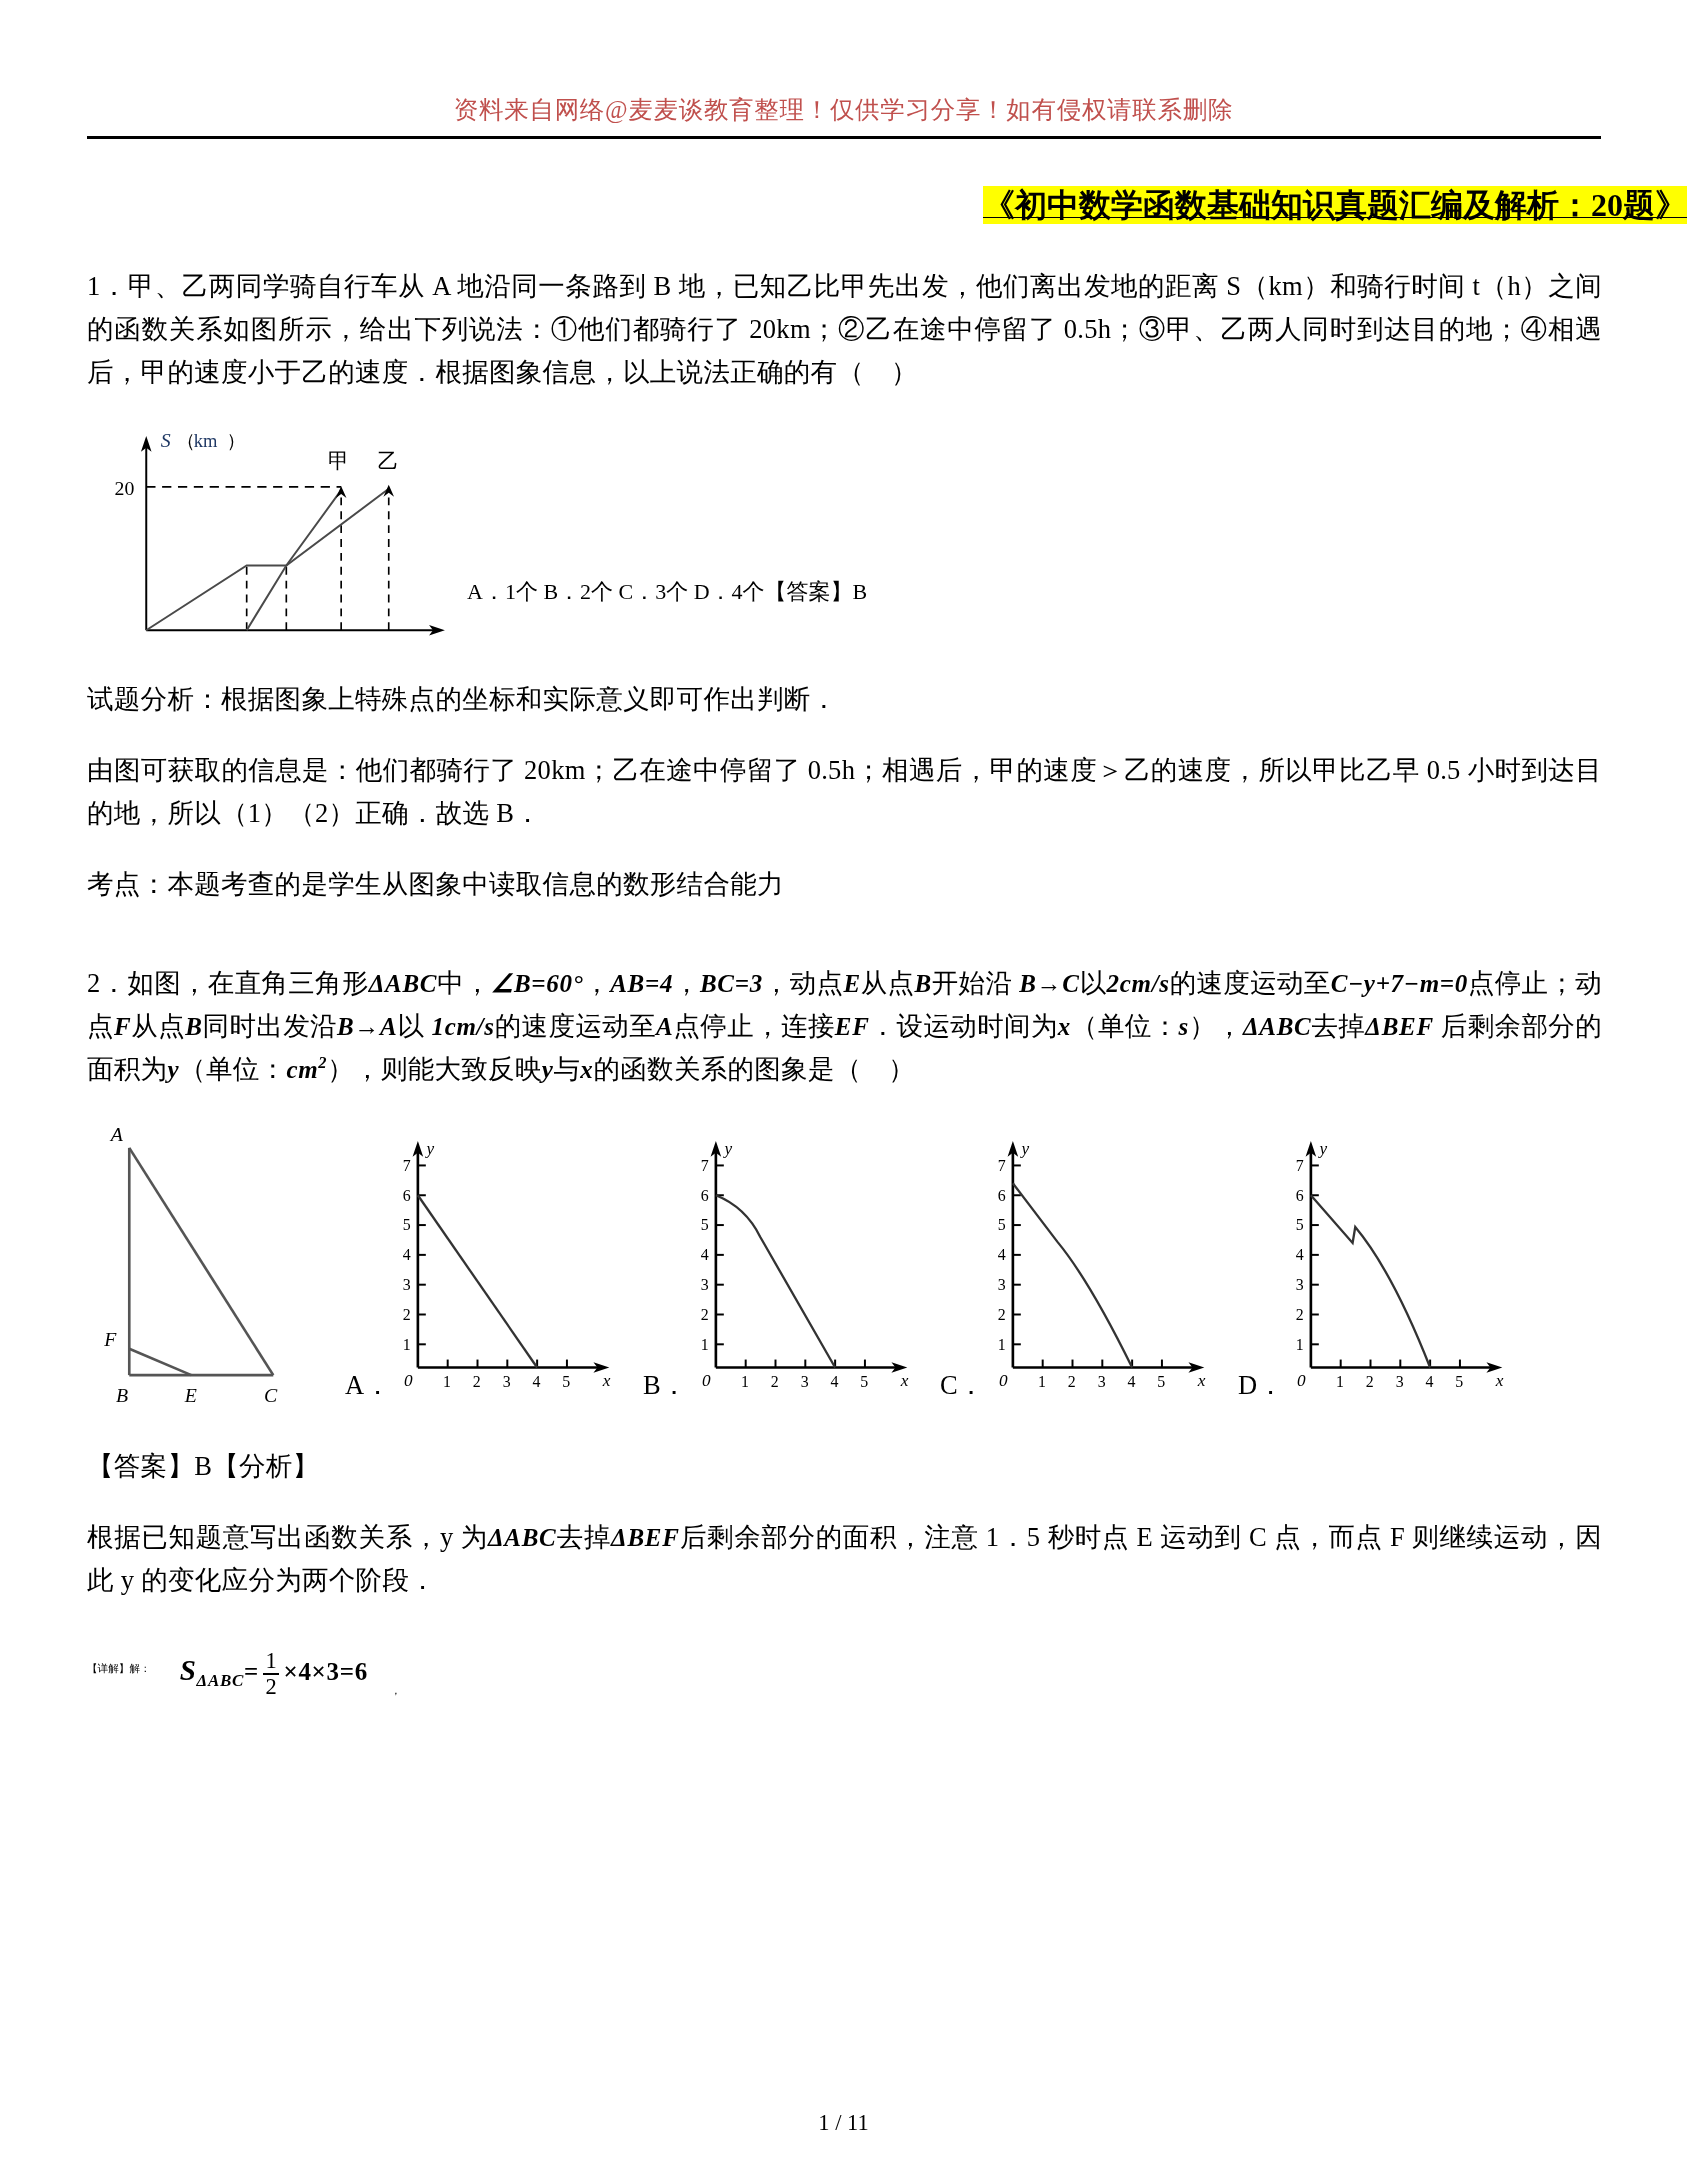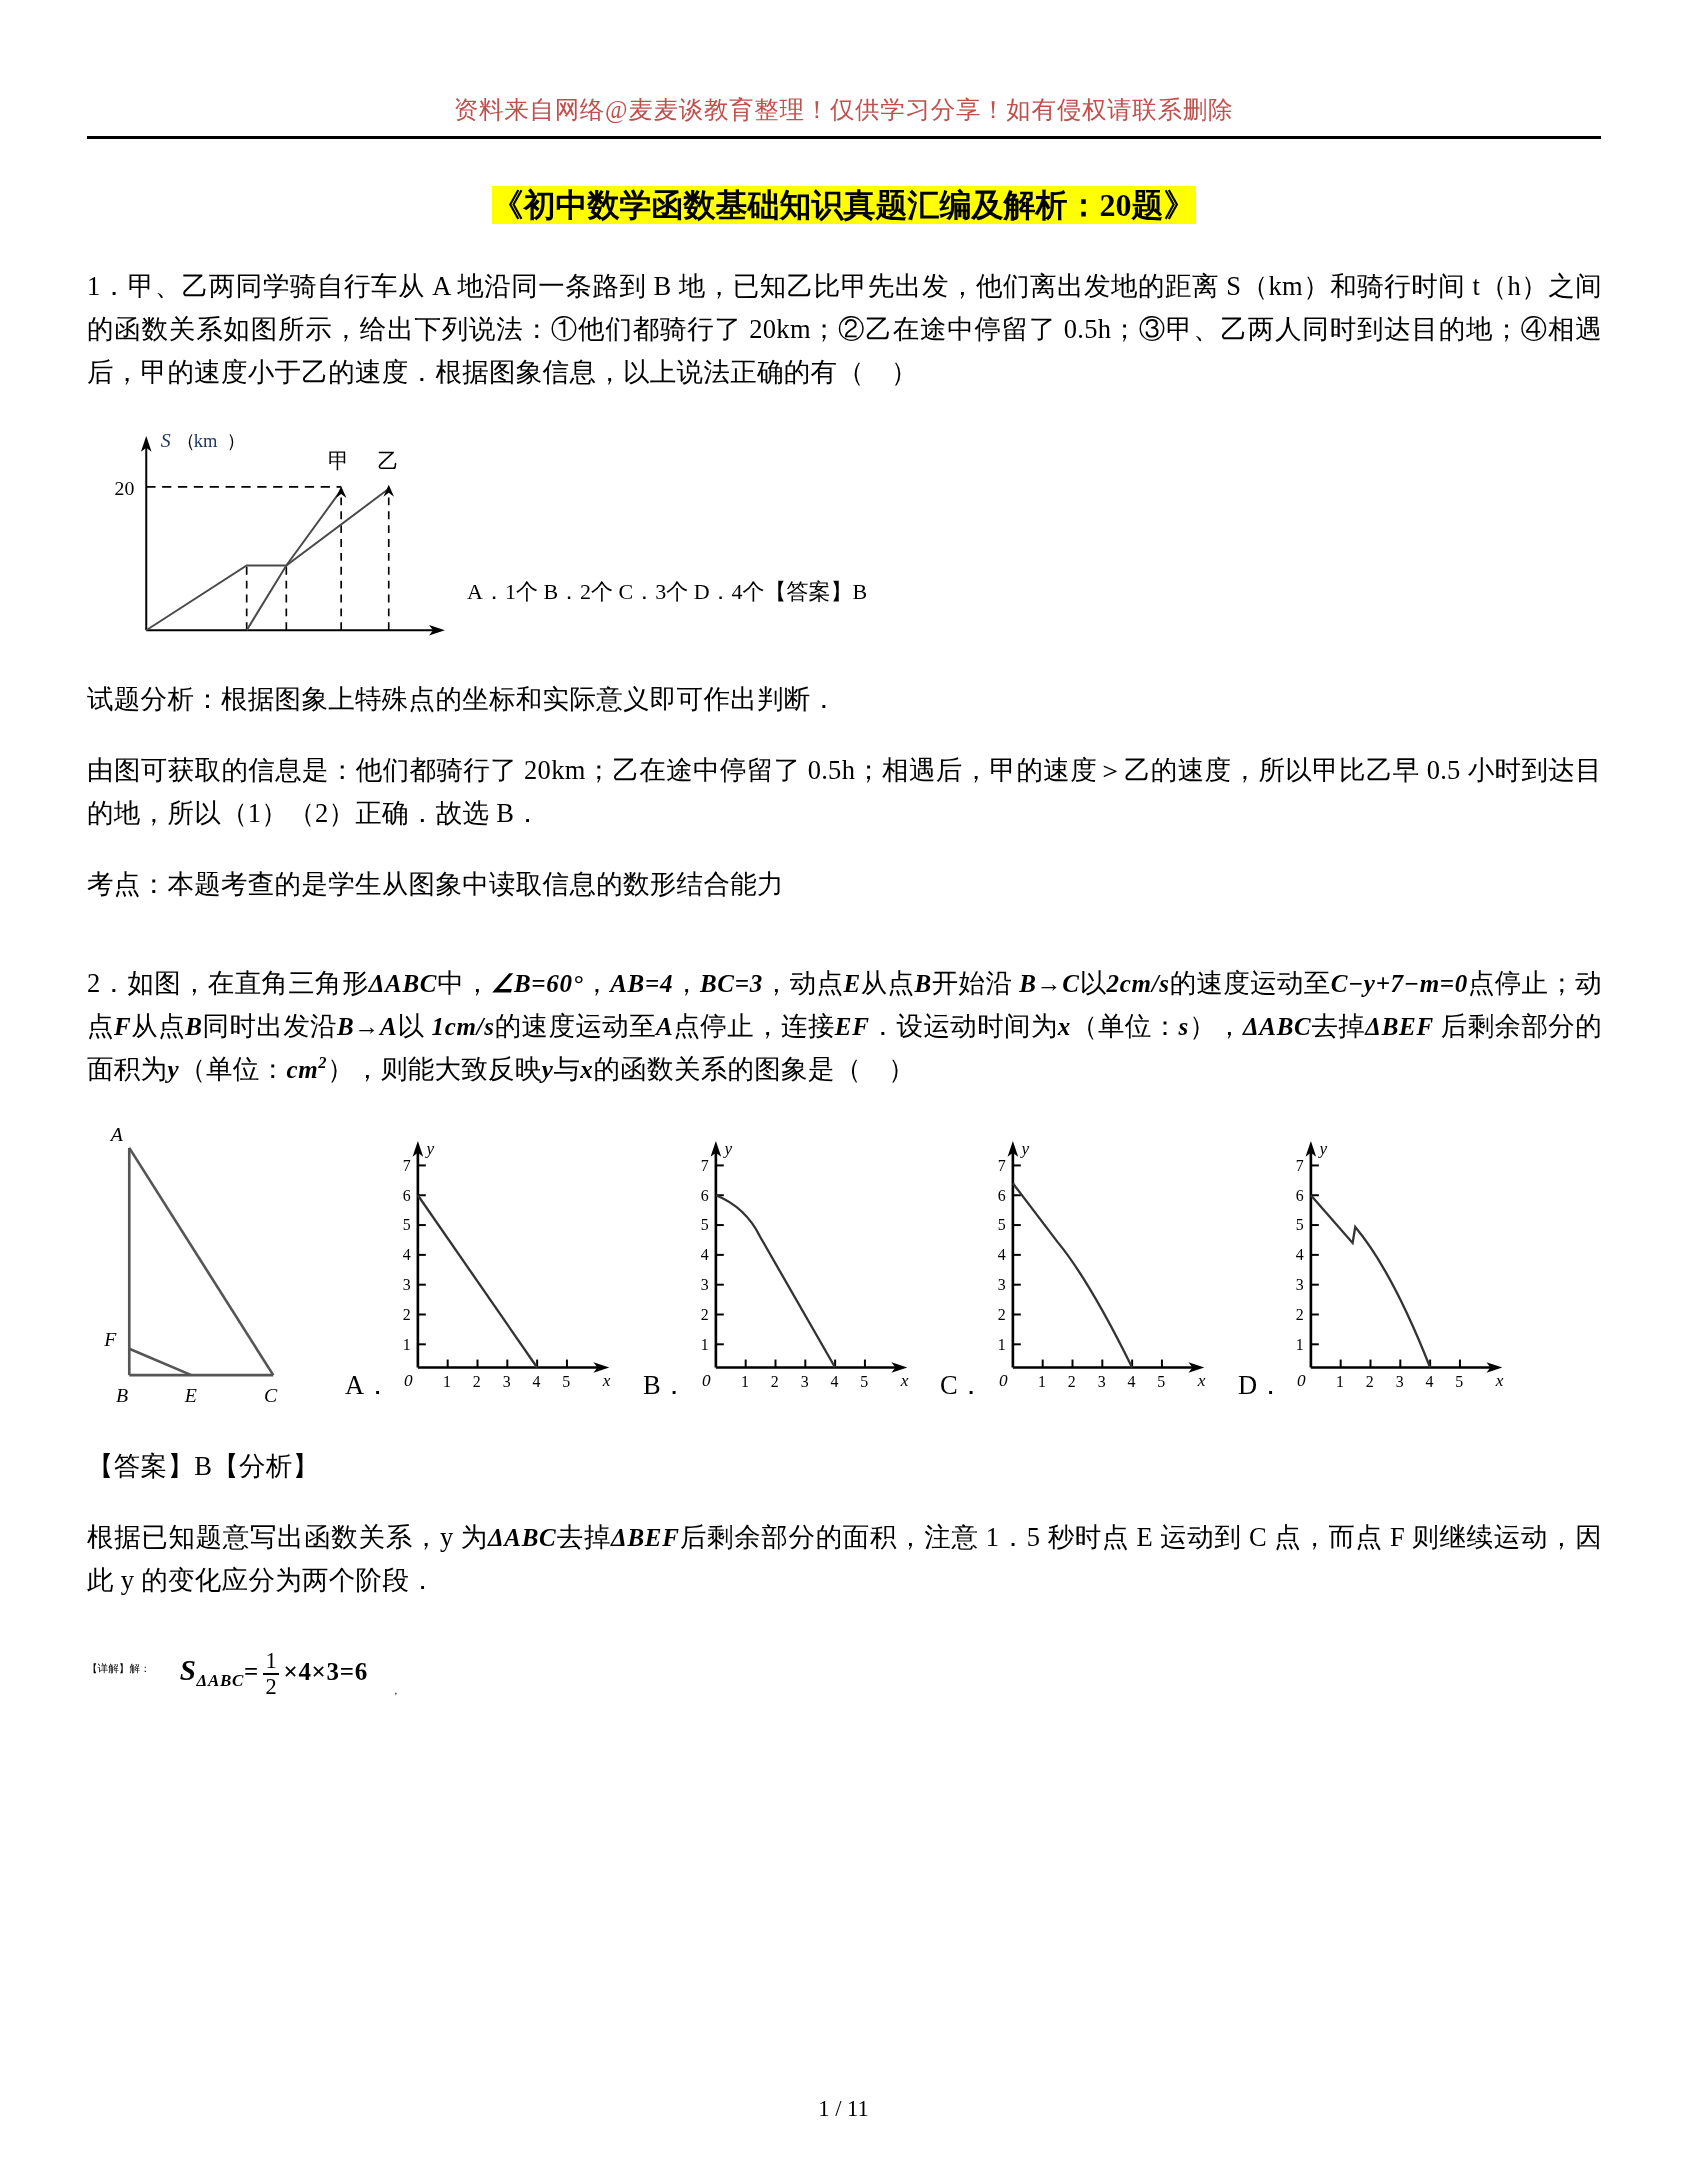--- a/index.html
+++ b/index.html
@@ -42,21 +42,22 @@
     width: 1514px;
     height: 3.3px;
     background: #000000;
   }
   
   .doc-title {
     position: absolute;
     top: 184px;
     left: 0;
     width: 1687px;
-    text-align: center;
+    text-align: right;
+    text-decoration: underline;
   }
   .doc-title span.hl {
     background: #ffff00;
     font-weight: bold;
     font-size: 32px;
     line-height: 1.35;
     padding: 1.3px 0;
   }
   
   .content {
@@ -124,21 +125,21 @@
     vertical-align: middle;
     text-align: center;
     font-size: 22.5px;
     line-height: 1.05;
     margin: 0 4px;
   }
   .frac .num { display: block; padding: 0 2.6px; }
   .frac .den { display: block; border-top: 2px solid #000; padding: 0 2.6px; }
   .footer-page {
     position: absolute;
-    bottom: 61px;
+    bottom: 47px;
     left: 0;
     width: 1687px;
     text-align: center;
     font-size: 22.5px;
     color: #000;
   }
   svg { display: block; }
   .sup { font-size: 0.62em; vertical-align: super; }
 </style>
 </head>

